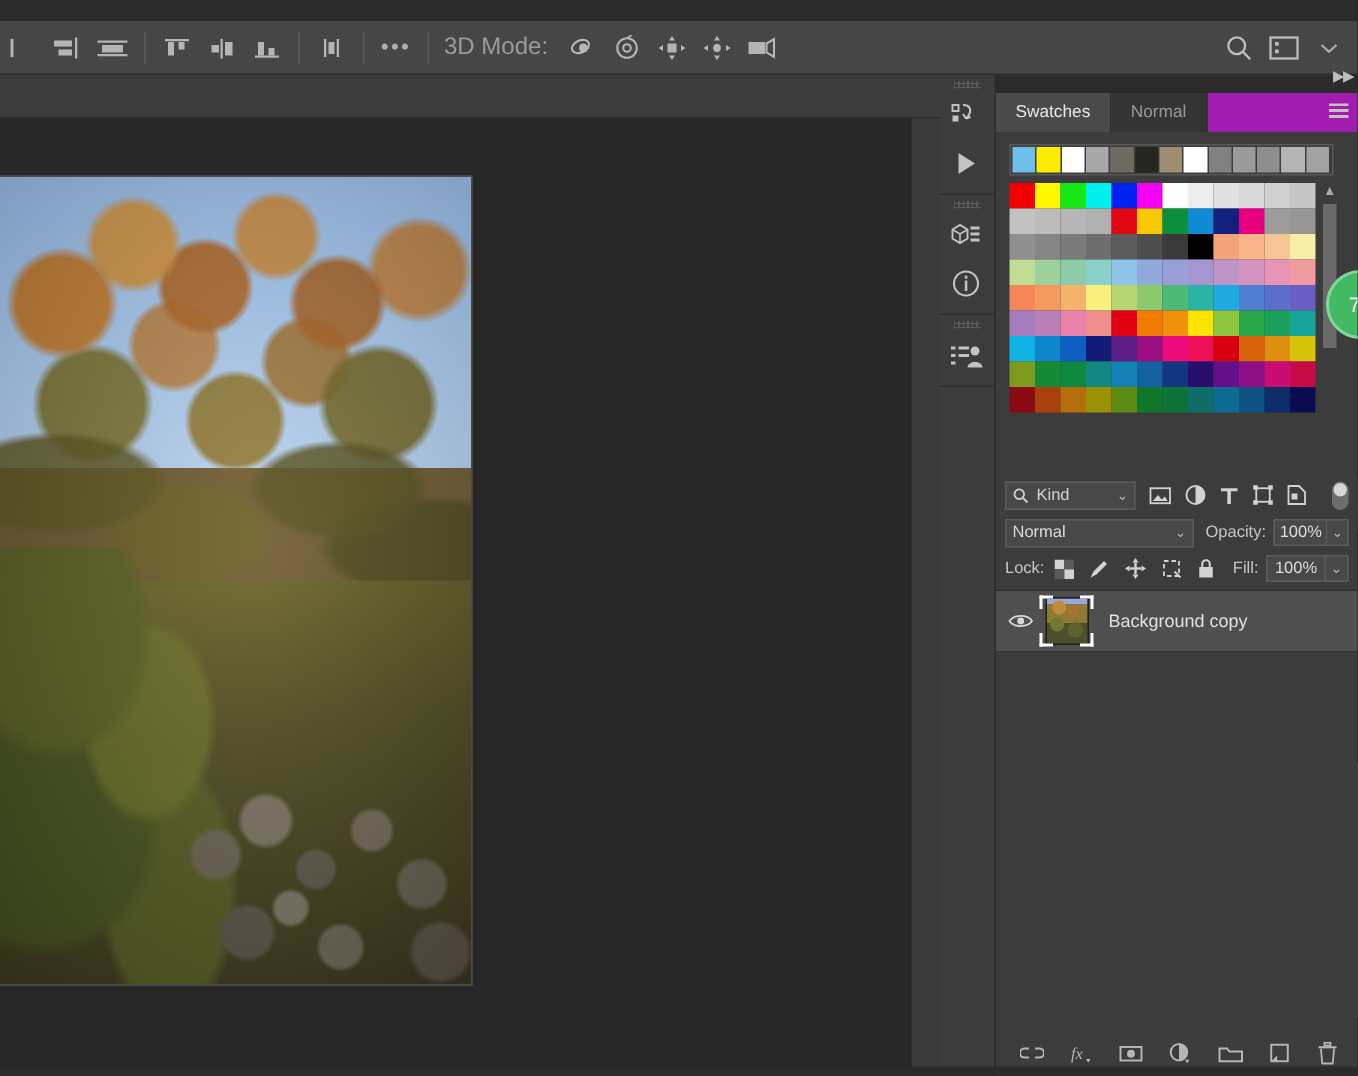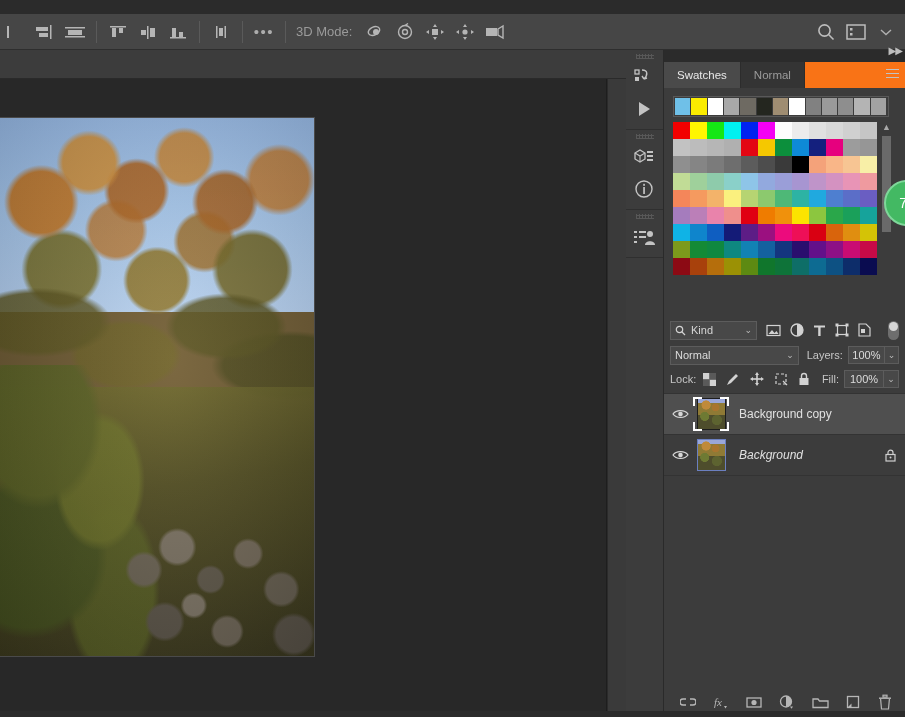--- a/index.html
+++ b/index.html
@@ -36,21 +36,21 @@
   }
   .opt-icon {
     width: 26px; height: 26px; margin: 0 2px;
     display: flex; align-items: center; justify-content: center;
     opacity: .85;
   }
   .opt-sep {
     width: 1px; height: 22px; background: #5a5a5a; margin: 0 6px;
   }
   .dots { letter-spacing: 1.5px; font-size: 15px; color: #c0c0c0; line-height: 10px; }
-  .lbl-3d { color: #9a9a9a; font-size: 13px; margin: 0 8px 0 4px; white-space: nowrap; text-align: center; }
+  .lbl-3d { color: #9a9a9a; font-size: 16px; margin: 0 8px 0 4px; white-space: nowrap; text-align: center; }
   .spacer { flex: 1 1 auto; }
 
   
   .workspace {
     position: absolute; left: 0; top: 50px; width: 626px; height: 667px;
     background: #363636;
   }
   .doc-tabbar {
     position: absolute; left: 0; top: 0; width: 626px; height: 29px;
     background: #3c3c3c; border-bottom: 1px solid #2a2a2a;
@@ -155,21 +155,21 @@
 
   
   .panel-col { position: absolute; left: 664px; top: 45px; width: 241px; height: 672px; }
   .panel-expand {
     position: absolute; right: 3px; top: 0; height: 17px;
     color: #bdbdbd; font-size: 10px; letter-spacing: -1px;
   }
 
   .panel { background: #3c3c3c; }
   .panel-tabs {
-    height: 26px; background: #f97316; display: flex; align-items: stretch;
+    height: 26px; background: #a21caf; display: flex; align-items: stretch;
     position: relative;
   }
   .ptab {
     padding: 0 13px; display: flex; align-items: center;
     font-size: 11.5px; color: #9b9b9b; background: #343434;
     border-right: 1px solid #2c2c2c;
   }
   .ptab.active { background: #4a4a4a; color: #e8e8e8; }
   .panel-menu {
     position: absolute; right: 6px; top: 7px; width: 13px; height: 11px;
@@ -683,21 +683,21 @@
           </span>
           <span class="toggle-pill"></span>
         </div>
       </div>
 
       <div class="blend-row">
         <div class="blend-select">
           <span>Normal</span>
           <span class="caret">⌄</span>
         </div>
-        <span style="margin-left:8px;font-size:11px">Layers:</span>
+        <span style="margin-left:8px;font-size:11px">Opacity:</span>
         <span class="num-field" style="margin-left:5px">100%</span>
         <span class="mini-caret">⌄</span>
       </div>
 
       <div class="lock-row">
         <span style="font-size:11px">Lock:</span>
         <span class="lock-icons">
           <span>
             <svg width="13" height="13" viewBox="0 0 13 13">
               <rect x="0" y="0" width="6.5" height="6.5" fill="#d2d2d2"></rect>
@@ -748,39 +748,20 @@
             <span class="thumb"></span>
             <span class="thumb-sel-mark">
                 <i></i>
                 <i></i>
                 <i></i>
                 <i></i>
               </span>
           </span>
           <span class="layer-name">Background copy</span>
           <span class="lock-badge"></span>
-        </div>
-        <div class="layer-row">
-          <span class="eye">
-            <svg width="17" height="12" viewBox="0 0 17 12">
-              <path d="M1 6 C4 1.5 13 1.5 16 6 C13 10.5 4 10.5 1 6 Z" fill="none" stroke="#d8d8d8" stroke-width="1.2"></path>
-              <circle cx="8.5" cy="6" r="2.3" fill="#d8d8d8"></circle>
-            </svg>
-          </span>
-          <span class="thumb-wrap">
-            <span class="thumb" style="border-color:#6b7fc0"></span>
-          </span>
-          <span class="layer-name italic">Background</span>
-          <span class="lock-badge">
-            <svg width="11" height="13" viewBox="0 0 11 13">
-              <rect x="1" y="5.5" width="9" height="6.5" fill="none" stroke="#cfcfcf" stroke-width="1.2"></rect>
-              <path d="M3 5.5 V3.6 A2.5 2.5 0 0 1 8 3.6 V5.5" fill="none" stroke="#cfcfcf" stroke-width="1.2"></path>
-              <circle cx="5.5" cy="8.6" r="1" fill="#cfcfcf"></circle>
-            </svg>
-          </span>
         </div>
       </div>
 
       <div class="layers-footer">
         <span>
           <svg width="16" height="12" viewBox="0 0 16 12">
             <path d="M6 3 H3 A3 3 0 0 0 3 9 H6" fill="none" stroke="#b6b6b6" stroke-width="1.4"></path>
             <path d="M10 3 H13 A3 3 0 0 1 13 9 H10" fill="none" stroke="#b6b6b6" stroke-width="1.4"></path>
           </svg>
         </span>

